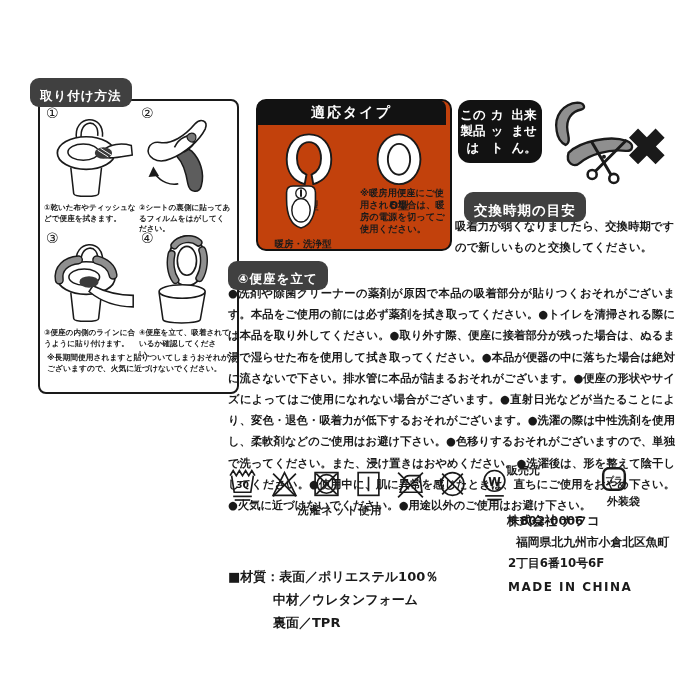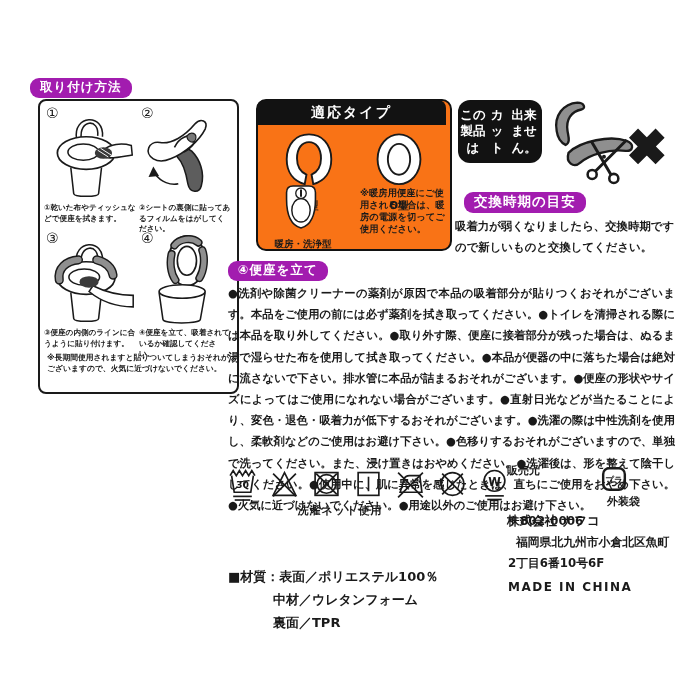--- a/index.html
+++ b/index.html
@@ -1,31 +1,31 @@
 <!DOCTYPE html>
 <html><head>
 <meta charset="utf-8">
 <style>
   html,body{margin:0;padding:0;background:#fff;}
   .page{position:relative;width:700px;height:700px;background:#fff;overflow:hidden;
         font-family:"DejaVu Sans","Liberation Sans",sans-serif;color:#1a1a1a;font-weight:bold;}
   .abs{position:absolute;}
-  .badge{position:absolute;background:#a21caf;color:#fff;font-weight:bold;
-         border-radius:9px;padding:1px 10px 2px;font-size:12.5px;letter-spacing:1px;z-index:3;white-space:nowrap;}
+  .badge{position:absolute;background:#404040;color:#fff;font-weight:bold;
+         border-radius:9px;padding:10px 10px 2px;font-size:12.5px;letter-spacing:1px;z-index:3;white-space:nowrap;}
   
   .install-box{position:absolute;left:38px;top:99px;width:197px;height:291px;
                border:2px solid #1a1a1a;border-radius:8px;}
   .step{position:absolute;width:92px;}
   .stepnum{position:absolute;left:2px;top:0;font-size:14px;font-weight:normal;z-index:2;}
   .step svg{display:block;margin:2px auto 0;}
   .cap{font-size:7.6px;line-height:1.4;letter-spacing:0;}
   .inst-note{position:absolute;left:7px;top:251px;width:184px;font-size:7.8px;line-height:1.45;}
   
   .types-box{position:absolute;left:256px;top:99px;width:192px;height:148px;
-             border:2.5px solid #121212;border-radius:10px;background:#f97316;}
+             border:2.5px solid #121212;border-radius:10px;background:#c2410c;}
   .types-header{position:absolute;left:-1px;top:-1px;width:189px;height:25px;background:#121212;
                 color:#fff;text-align:center;font-size:14px;line-height:25px;letter-spacing:2px;
                 border-radius:8px 8px 0 0;}
   .type-label{position:absolute;font-size:10.5px;text-align:center;margin-top:8px;}
   .types-note{position:absolute;left:102px;top:86px;width:86px;font-size:9.3px;line-height:1.3;}
   
   .nocut-badge{position:absolute;left:458px;top:100px;width:84px;height:63px;background:#121212;
                color:#fff;border-radius:12px;text-align:center;font-size:12.5px;line-height:1.32;
                display:flex;align-items:center;justify-content:center;flex-direction:row;}
   

